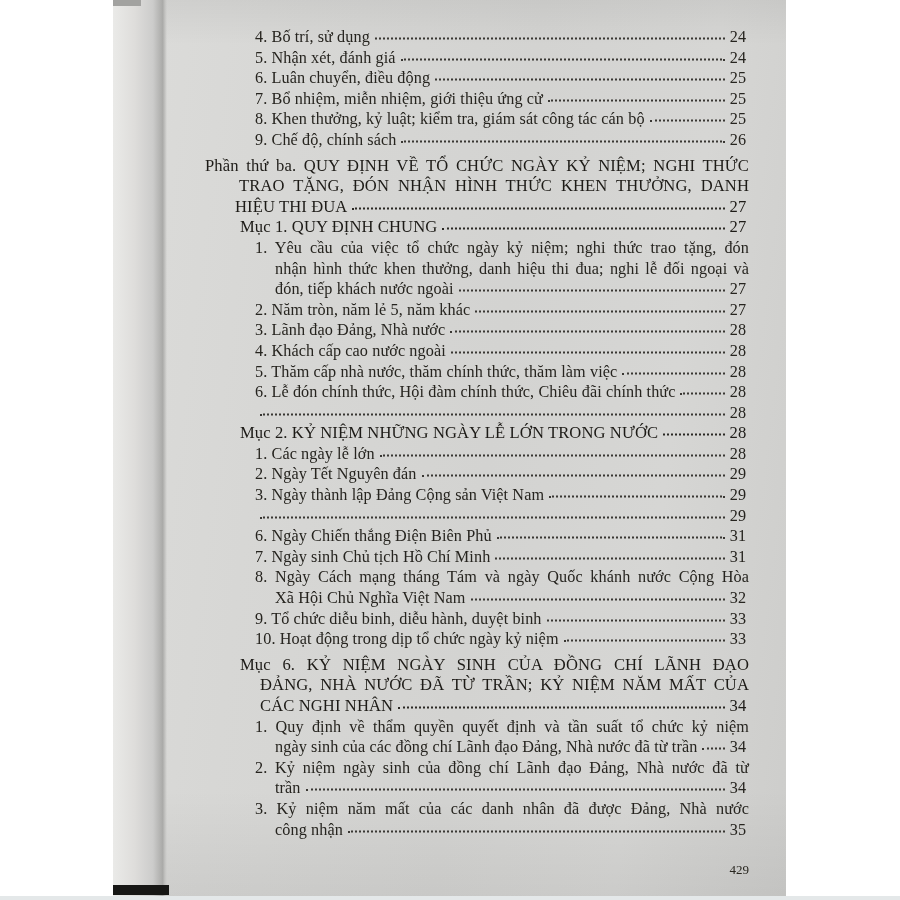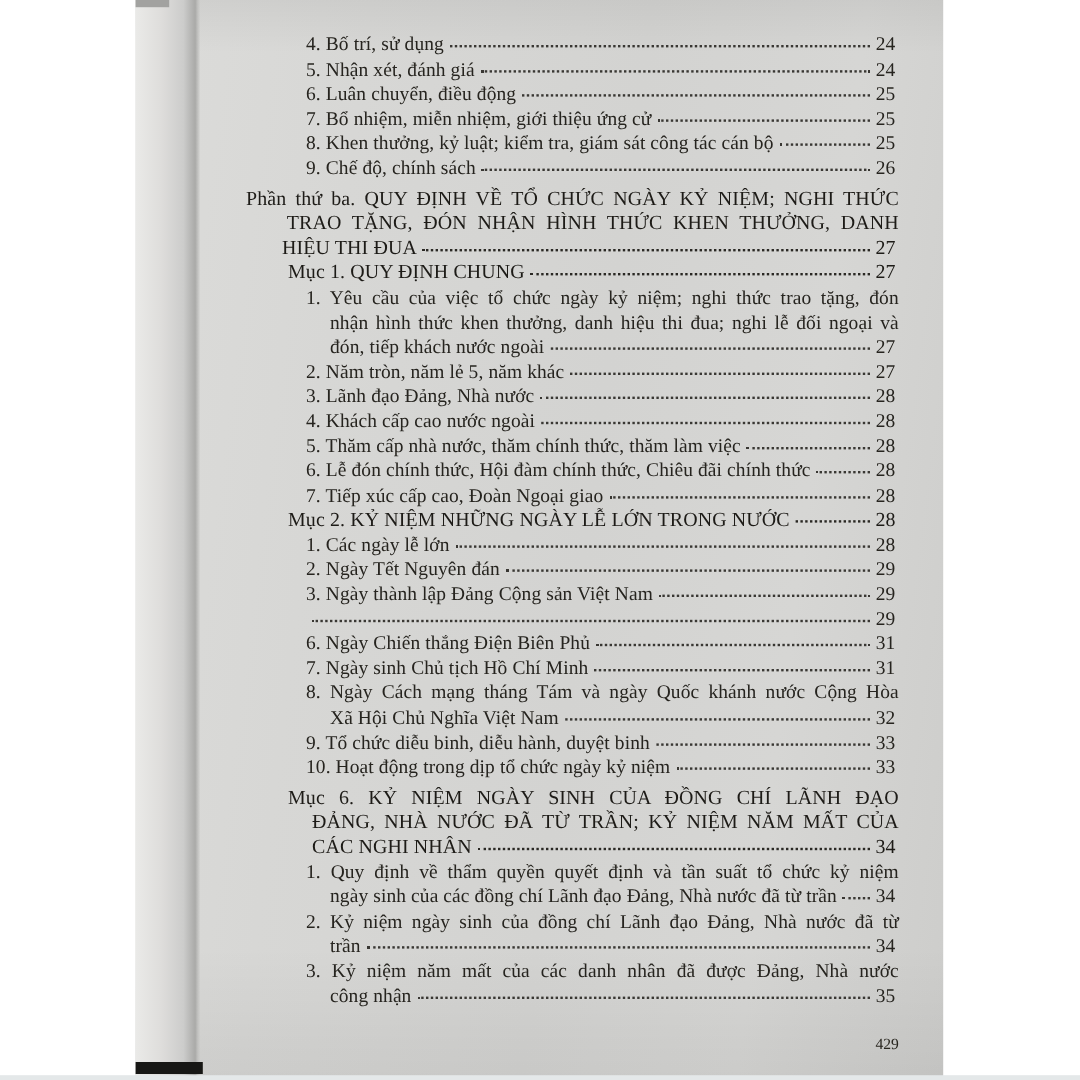--- a/index.html
+++ b/index.html
@@ -132,21 +132,20 @@
         <span class="t">5. Thăm cấp nhà nước, thăm chính thức, thăm làm việc</span>
         <span class="dots"></span>
         <span class="pg">28</span>
       </div>
       <div class="line item">
         <span class="t">6. Lễ đón chính thức, Hội đàm chính thức, Chiêu đãi chính thức</span>
         <span class="dots"></span>
         <span class="pg">28</span>
       </div>
       <div class="line item">
-        <span class="t">7. Tiếp xúc cấp cao, Đoàn Ngoại giao</span>
         <span class="dots"></span>
         <span class="pg">28</span>
       </div>
       <div class="line muc">
         <span class="t">Mục 2. KỶ NIỆM NHỮNG NGÀY LỄ LỚN TRONG NƯỚC</span>
         <span class="dots"></span>
         <span class="pg">28</span>
       </div>
       <div class="line item">
         <span class="t">1. Các ngày lễ lớn</span>

